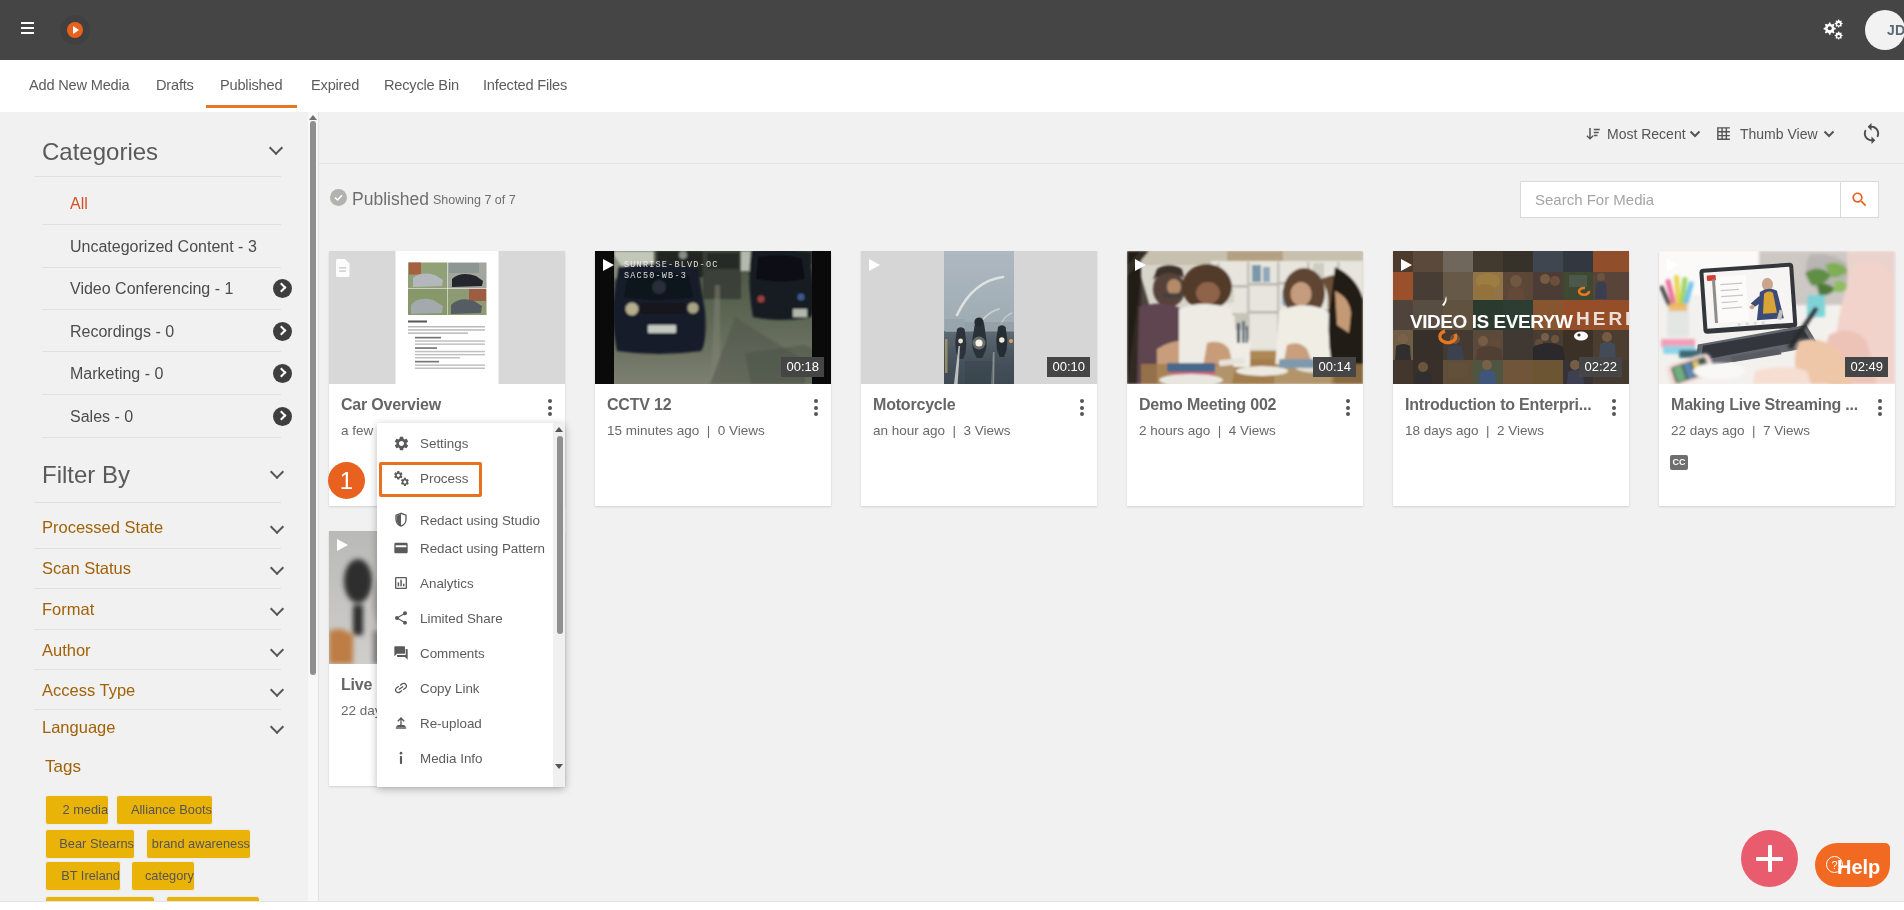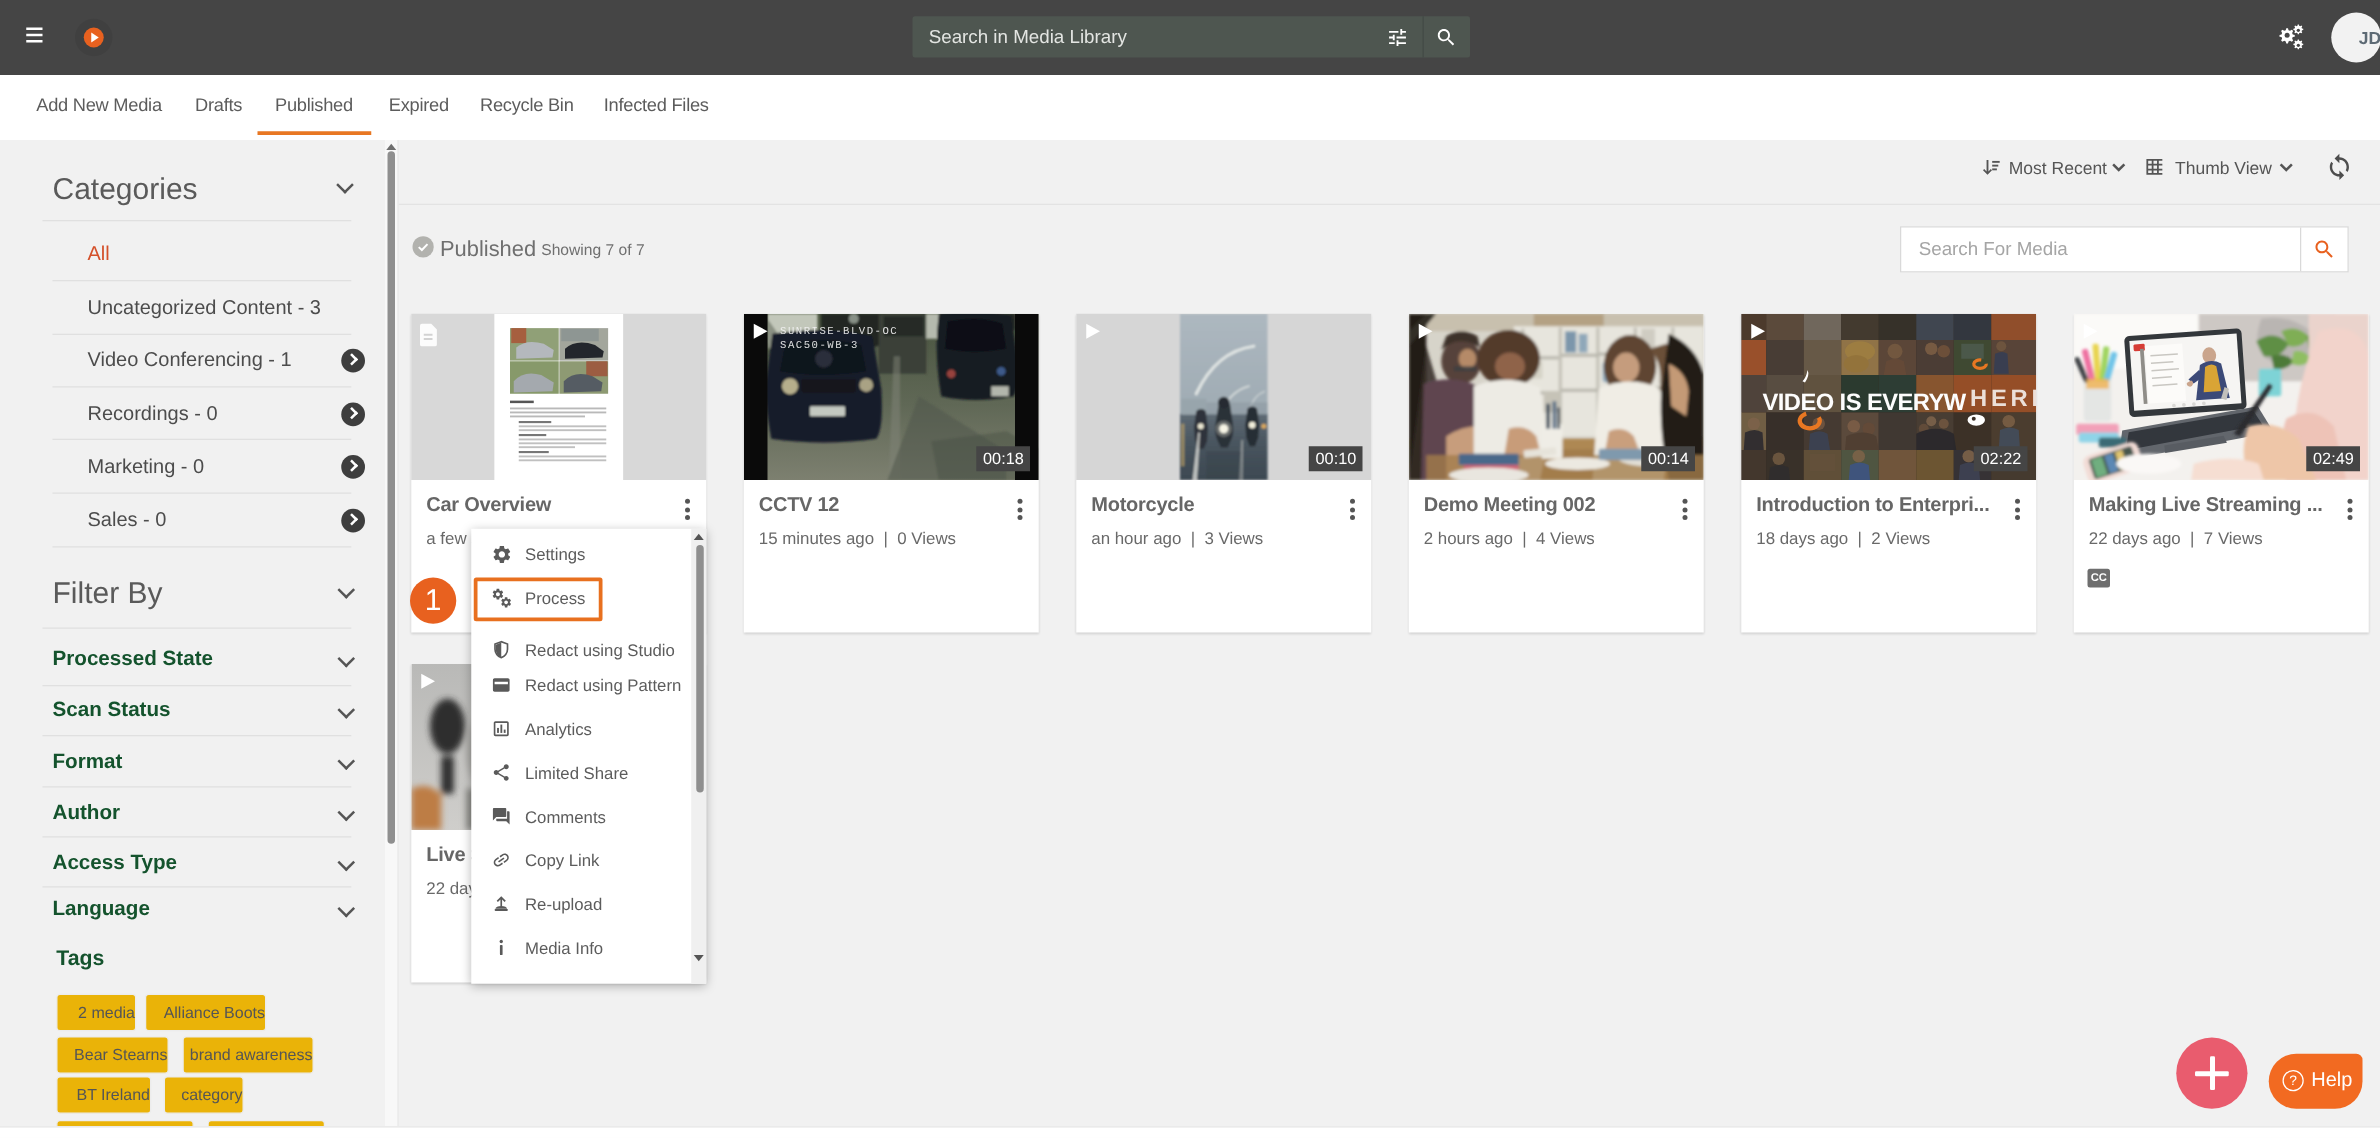--- a/index.html
+++ b/index.html
@@ -23,21 +23,21 @@
 .sbtrack{position:absolute;left:308px;top:112px;width:10px;height:789px;background:#f8f8f8}
 .sbthumb{position:absolute;left:310px;top:121px;width:6px;height:554px;background:#8f8f8f;border-radius:3px}
 .sbup{position:absolute;left:309px;top:115px;width:0;height:0;border-left:4px solid transparent;border-right:4px solid transparent;border-bottom:5px solid #6f6f6f}
 .vdiv{position:absolute;left:318px;top:112px;width:1px;height:789px;background:#e2e2e2}
 .cat-title{position:absolute;left:42px;font-size:24px;color:#5a5a5a}
 .chev{position:absolute;width:10px;height:10px;border-right:2px solid #555;border-bottom:2px solid #555;transform:rotate(45deg)}
 .srow{position:absolute;left:70px;font-size:16px;color:#4c4c4c}
 .sdiv{position:absolute;left:42px;width:239px;height:1px;background:#e0e0e0}
 .gocirc{position:absolute;left:273px;width:19px;height:19px;border-radius:50%;background:#3e3e3e}
 .gocirc:after{content:"";position:absolute;left:5px;top:5px;width:5px;height:5px;border-right:2px solid #fff;border-top:2px solid #fff;transform:rotate(45deg)}
-.fhead{position:absolute;left:42px;font-size:16.5px;font-weight:bold;color:#14532d}
+.fhead{position:absolute;left:42px;font-size:16.5px;font-weight:normal;color:#a16207}
 .chip{position:absolute;height:30px;background:#eab308;border:1px solid #ececec;border-radius:3px;font-size:12.8px;color:#555;line-height:28px;text-align:right;white-space:nowrap;overflow:hidden}
 
 .content{position:absolute;left:319px;top:112px;width:1585px;height:789px;background:#f1f1f1}
 .hdiv{position:absolute;left:319px;top:163px;width:1585px;height:1px;background:#e3e3e3}
 .tool{position:absolute;font-size:14px;color:#555}
 .pubcirc{position:absolute;left:330px;top:189px;width:17px;height:17px;border-radius:50%;background:#b2b2ae}
 .pubtxt{position:absolute;left:352px;top:189px;font-size:17.5px;color:#6f6f6f}
 .pubsub{position:absolute;left:433px;top:193px;font-size:12.5px;color:#6f6f6f}
 .msearch{position:absolute;left:1520px;top:181px;width:359px;height:37px;background:#fff;border:1px solid #d9d9d9}
 .msearch .ph{position:absolute;left:14px;top:9px;font-size:15px;color:#a5a5a5}
@@ -62,42 +62,32 @@
 .mup{position:absolute;left:178px;top:4px;width:0;height:0;border-left:4px solid transparent;border-right:4px solid transparent;border-bottom:5px solid #555}
 .mdown{position:absolute;left:178px;top:341px;width:0;height:0;border-left:4px solid transparent;border-right:4px solid transparent;border-top:5px solid #555}
 .procbox{position:absolute;left:2px;top:39px;width:103px;height:35px;border:3px solid #e8701f;border-radius:2px}
 .badge1{position:absolute;left:328px;top:462px;width:37px;height:37px;border-radius:50%;background:#e8611f;color:#fff;font-size:24px;text-align:center;line-height:37px}
 
 .fab{position:absolute;left:1741px;top:830px;width:57px;height:57px;border-radius:50%;background:#e95c6e}
 .fab:before{content:"";position:absolute;left:15px;top:26.5px;width:27px;height:4px;background:#fff;border-radius:1px}
 .fab:after{content:"";position:absolute;left:26.5px;top:15px;width:4px;height:27px;background:#fff;border-radius:1px}
 .help{position:absolute;left:1815px;top:843px;width:75px;height:44px;background:#f26a21;border-radius:22px 5px 22px 22px;color:#fff}
 .help .q{position:absolute;left:11px;top:13px;width:17px;height:17px;border:1.5px solid #fff;border-radius:50%;font-size:11px;text-align:center;line-height:17px}
-.help .t{position:absolute;left:34px;top:13px;font-size:16px;font-weight:normal}
+.help .t{position:absolute;left:22px;top:13px;font-size:20px;font-weight:bold}
 .foot{position:absolute;left:0;top:901px;width:1904px;height:9px;background:#fff;border-top:1px solid #e4e4e4}
 </style></head>
 <body>
 
 <div class="top">
   <div class="burger">
       <i></i>
       <i></i>
       <i></i>
     </div>
   <div class="logo"></div>
-  <div class="tsearch">
-      <span class="ph">Search in Media Library</span>
-      <span class="sep"></span>
-    <svg style="position:absolute;left:379px;top:8px" width="18" height="18" viewBox="0 0 24 24" fill="#fff">
-        <path d="M3 17v2h6v-2H3zM3 5v2h10V5H3zm10 16v-2h8v-2h-8v-2h-2v6h2zM7 9v2H3v2h4v2h2V9H7zm14 4v-2H11v2h10zm-6-4h2V7h4V5h-4V3h-2v6z"></path>
-      </svg>
-    <svg style="position:absolute;left:418px;top:8px" width="18" height="18" viewBox="0 0 24 24" fill="#fff">
-        <path d="M15.5 14h-.79l-.28-.27C15.41 12.59 16 11.11 16 9.5 16 5.91 13.09 3 9.5 3S3 5.91 3 9.5 5.91 16 9.5 16c1.61 0 3.09-.59 4.23-1.57l.27.28v.79l5 4.99L20.49 19l-4.99-5zm-6 0C7.01 14 5 11.99 5 9.5S7.01 5 9.5 5 14 7.01 14 9.5 11.99 14 9.5 14z"></path>
-      </svg>
-  </div>
   <div class="avatar">JD</div>
   <svg style="position:absolute;left:1819px;top:17px" width="26" height="26" viewBox="0 0 26 26">
     <g fill="#fff">
       <path d="M10 5.5 l1.4 0 .4 1.6 1.2.5 1.5-.8 1 1-.8 1.5.5 1.2 1.6.4 0 1.4-1.6.4-.5 1.2.8 1.5-1 1-1.5-.8-1.2.5-.4 1.6-1.4 0-.4-1.6-1.2-.5-1.5.8-1-1 .8-1.5-.5-1.2-1.6-.4 0-1.4 1.6-.4.5-1.2-.8-1.5 1-1 1.5.8 1.2-.5z"></path>
       <circle cx="10.7" cy="11.2" r="2" fill="#454545"></circle>
       <path d="M19.2 2.6 l.9 0 .25 1 .8.33 1-.53.64.64-.53 1 .33.8 1 .25 0 .9-1 .25-.33.8.53 1-.64.64-1-.53-.8.33-.25 1-.9 0-.25-1-.8-.33-1 .53-.64-.64.53-1-.33-.8-1-.25 0-.9 1-.25.33-.8-.53-1 .64-.64 1 .53.8-.33z"></path>
       <circle cx="19.65" cy="7.25" r="1.3" fill="#454545"></circle>
       <path d="M19.2 14.6 l.9 0 .25 1 .8.33 1-.53.64.64-.53 1 .33.8 1 .25 0 .9-1 .25-.33.8.53 1-.64.64-1-.53-.8.33-.25 1-.9 0-.25-1-.8-.33-1 .53-.64-.64.53-1-.33-.8-1-.25 0-.9 1-.25.33-.8-.53-1 .64-.64 1 .53.8-.33z"></path>
       <circle cx="19.65" cy="19.25" r="1.3" fill="#454545"></circle>
     </g>

